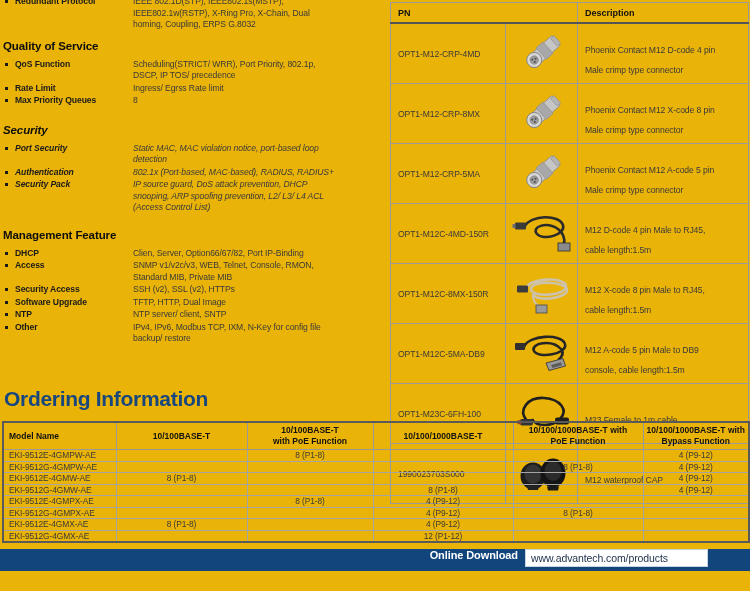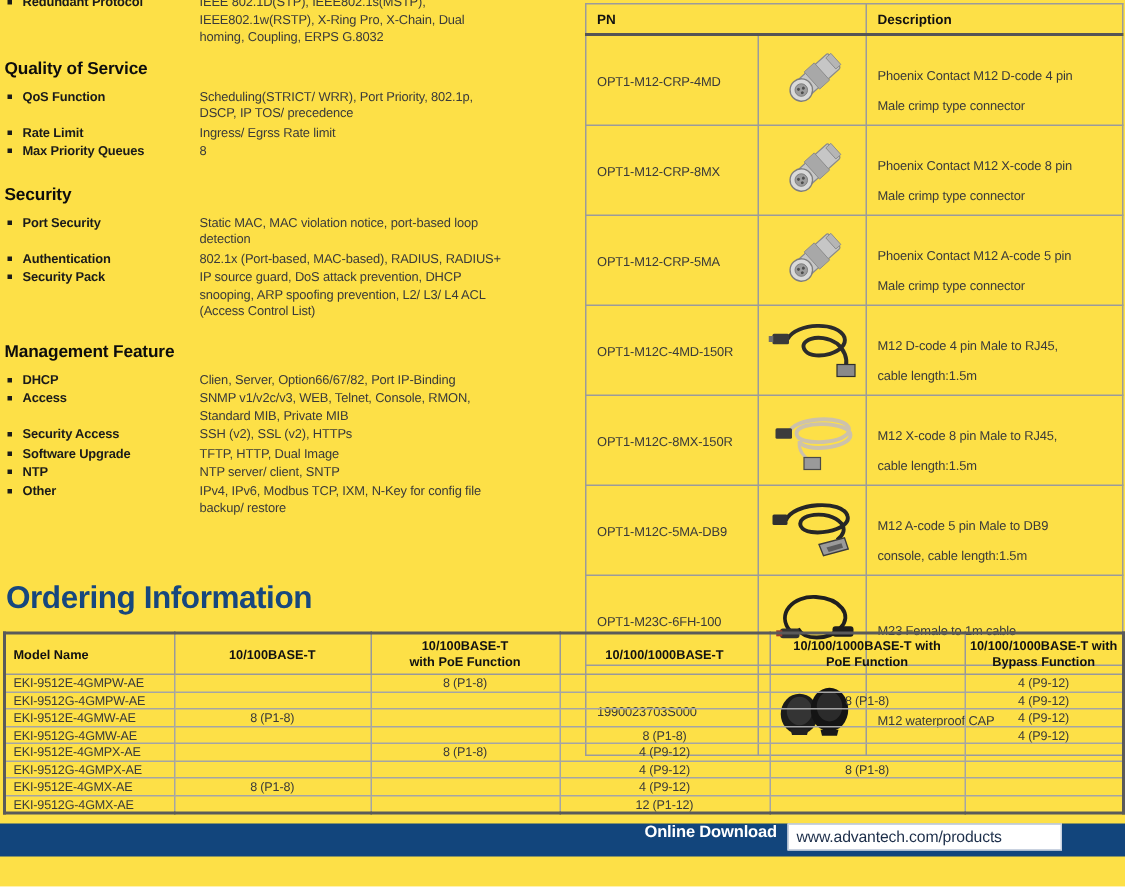--- a/index.html
+++ b/index.html
@@ -1,24 +1,24 @@
 <!DOCTYPE html>
 <html><head>
 <meta charset="utf-8">
 <style>
   html,body{margin:0;padding:0;background:#fff;}
-  .page{position:relative;width:750px;height:591px;background:#fde047;overflow:hidden;
+  .page{position:relative;width:750px;height:591px;background:#eab308;overflow:hidden;
         font-family:"Liberation Sans","DejaVu Sans",sans-serif;color:#222;}
 
   
   #specs{position:absolute;left:3px;top:-4px;width:374px;}
   .spec-section{margin-top:14px;}
   #sec-top{margin-top:0;}
   #sec-qos{margin-top:9px;}
-  #sec-security{margin-top:17px;}
+  #sec-security{margin-top:17px;font-style:italic;}
   #sec-mgmt{margin-top:15px;}
   .spec-heading{font-size:11.5px;font-weight:bold;color:#0d0d0d;margin-bottom:7px;letter-spacing:-0.1px;}
   .spec-item{display:flex;margin-bottom:1px;}
   .spec-label{width:130px;flex:none;display:flex;align-items:flex-start;}
   .bullet{width:3px;height:3px;background:#1a1a1a;margin:4px 7px 0 2px;flex:none;}
   .spec-label-text{font-size:8.6px;font-weight:bold;color:#1a1a1a;line-height:11.5px;letter-spacing:-0.1px;}
   .spec-value{flex:1;font-size:8.6px;line-height:11.5px;color:#3a3a3a;white-space:pre-line;letter-spacing:-0.1px;}
 
   
   #acc-table{position:absolute;left:390px;top:2px;width:358px;border-collapse:collapse;

